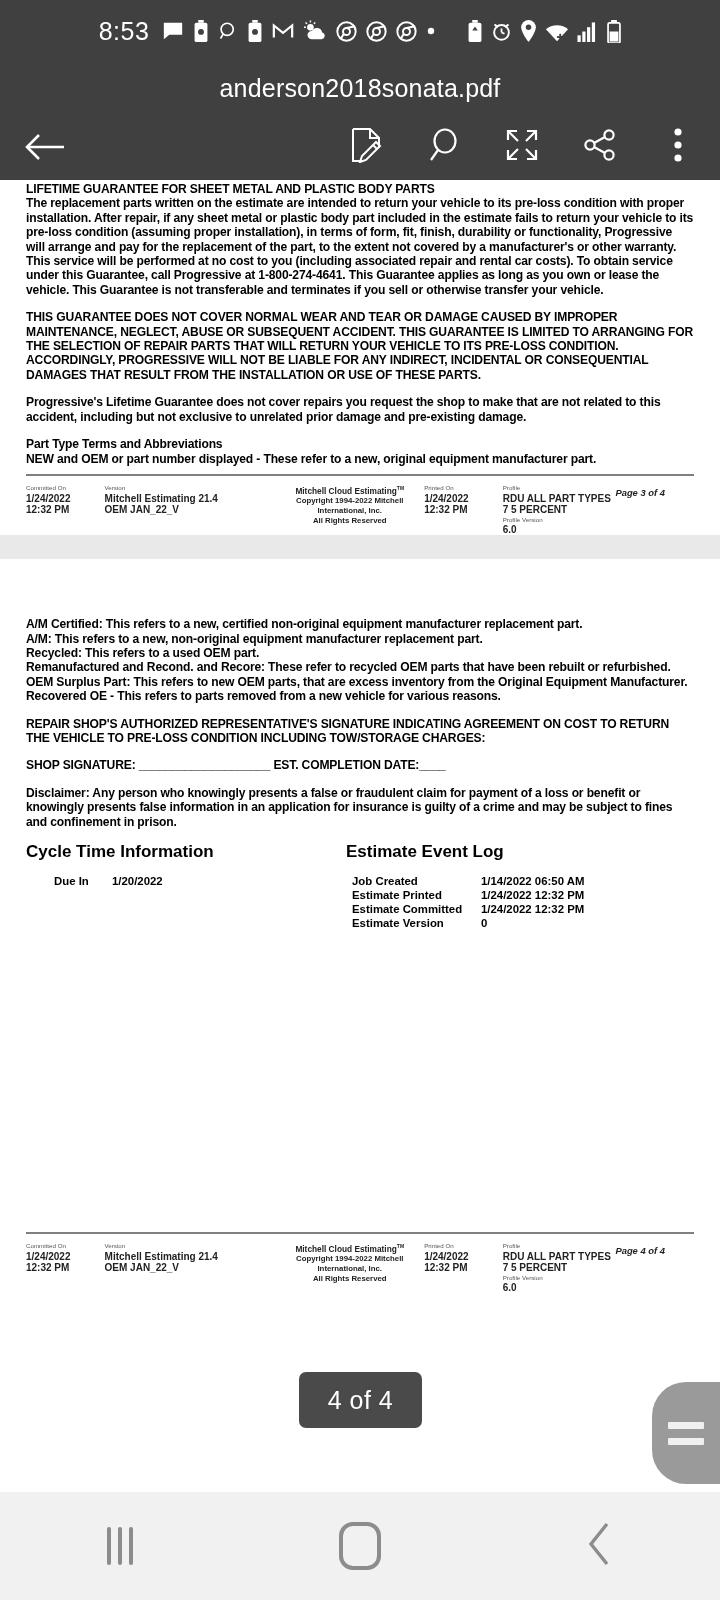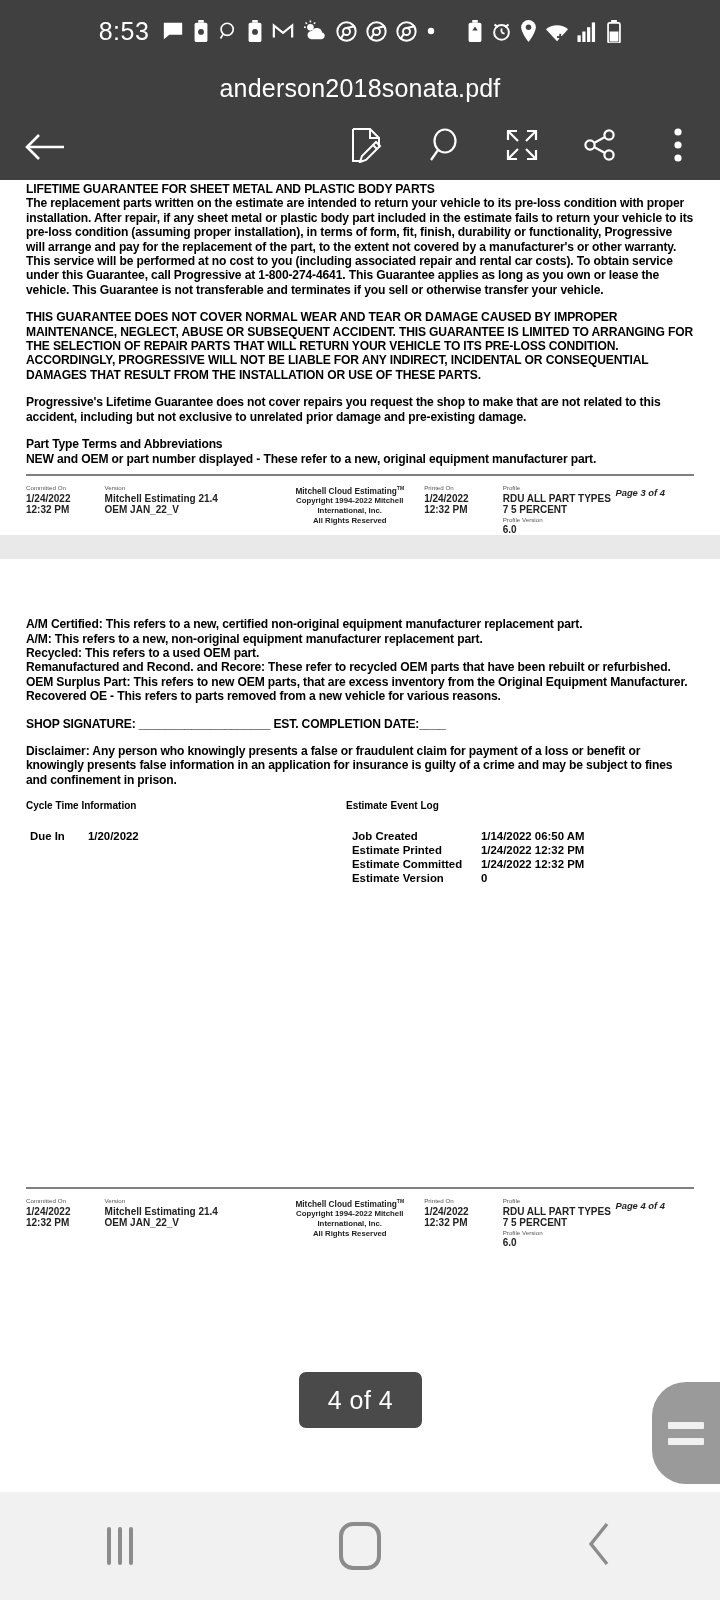--- a/index.html
+++ b/index.html
@@ -75,24 +75,24 @@
   .fc3 .c-sub { font-weight:700; font-size:7.8px; line-height:10px; }
   .fc4 { width: 92px; }
   .fc5 { width: 132px; }
   .fc6 { width: 92px; font-weight:700; font-size:9.4px; padding-top:5px;font-style:italic; }
   .tm { font-size:5px; vertical-align: super; }
 
   
   .twocol { display:flex; margin-top: 12px; }
   .col-left { width: 320px; }
   .col-right { flex:1 1 auto; }
-  .secthead { font-weight:700; font-size:10px; margin-bottom: 18px; }
+  .secthead { font-weight:700; font-size:17px; margin-bottom: 12px; }
   .kv { display:flex; font-size:11.4px; line-height:14px; font-weight:600; }
   .kv .k { font-weight:700; }
-  .cyc .k { width: 62px; padding-left: 4px;}
+  .cyc .k { width: 62px; padding-left: 4px; margin-left: 24px;}
   .cyc .v { }
   .evt .k { width: 135px; padding-left: 6px;}
   .evt .v { }
 
   
   .pill {
     position:absolute; left:299px; top:1372px; width:123px; height:56px;
     background:#4a4a4a; border-radius:7px; color:#fff;
     display:flex; align-items:center; justify-content:center;
     font-size:25px; letter-spacing:.5px;
@@ -374,20 +374,21 @@
 
     <div class="page" style="padding-top:58px; height:912px;">
       <div class="doc">
         <p class="tight">A/M Certified: This refers to a new, certified non-original equipment manufacturer replacement part.</p>
         <p class="tight">A/M: This refers to a new, non-original equipment manufacturer replacement part.</p>
         <p class="tight">Recycled: This refers to a used OEM part.</p>
         <p class="tight">Remanufactured and Recond. and Recore: These refer to recycled OEM parts that have been rebuilt or refurbished.</p>
         <p class="tight">OEM Surplus Part: This refers to new OEM parts, that are excess inventory from the Original Equipment Manufacturer.</p>
         <p class="blk">Recovered OE - This refers to parts removed from a new vehicle for various reasons.</p>
 
+        <p class="blk">REPAIR SHOP'S AUTHORIZED REPRESENTATIVE'S SIGNATURE INDICATING AGREEMENT ON COST TO RETURN THE VEHICLE TO PRE-LOSS CONDITION INCLUDING TOW/STORAGE CHARGES:</p>
         <p class="blk">SHOP SIGNATURE: ____________________ EST. COMPLETION DATE:____</p>
         <p class="blk">Disclaimer: Any person who knowingly presents a false or fraudulent claim for payment of a loss or benefit or knowingly presents false information in an application for insurance is guilty of a crime and may be subject to fines and confinement in prison.</p>
       </div>
 
       <div class="twocol">
         <div class="col-left">
           <div class="secthead">Cycle Time Information</div>
           <div class="kv cyc">
             <span class="k">Due In</span>
             <span class="v">1/20/2022</span>

